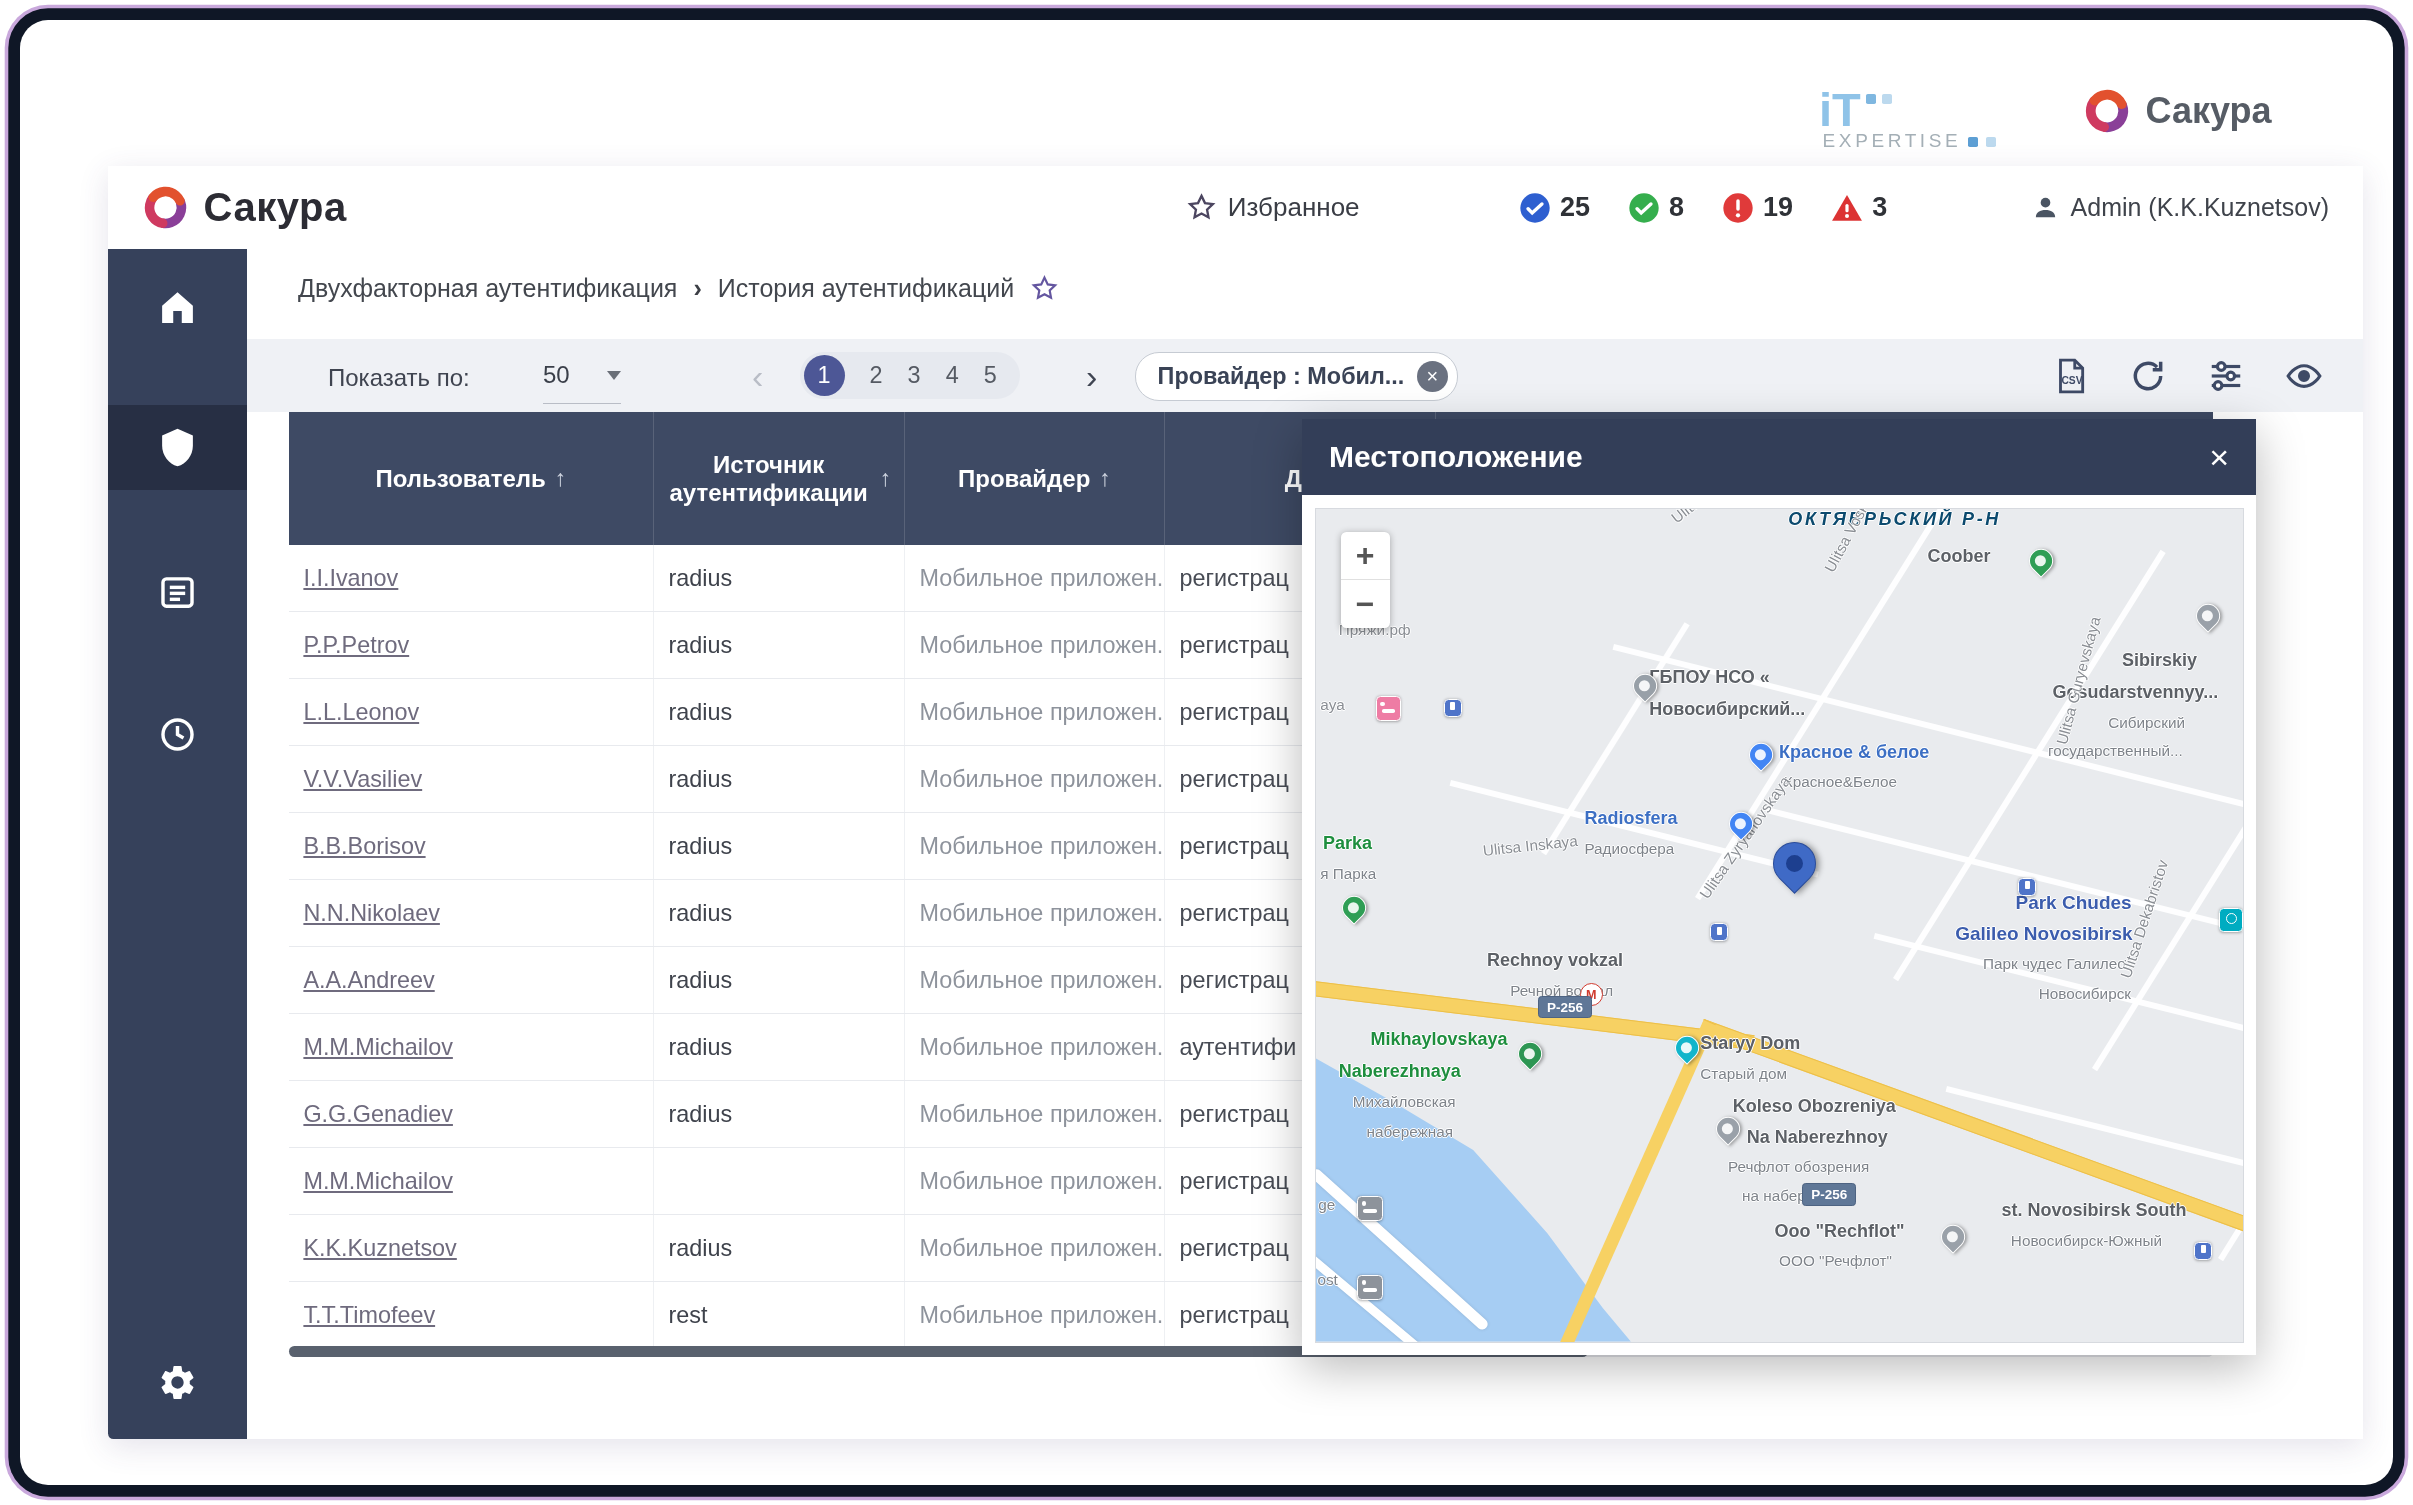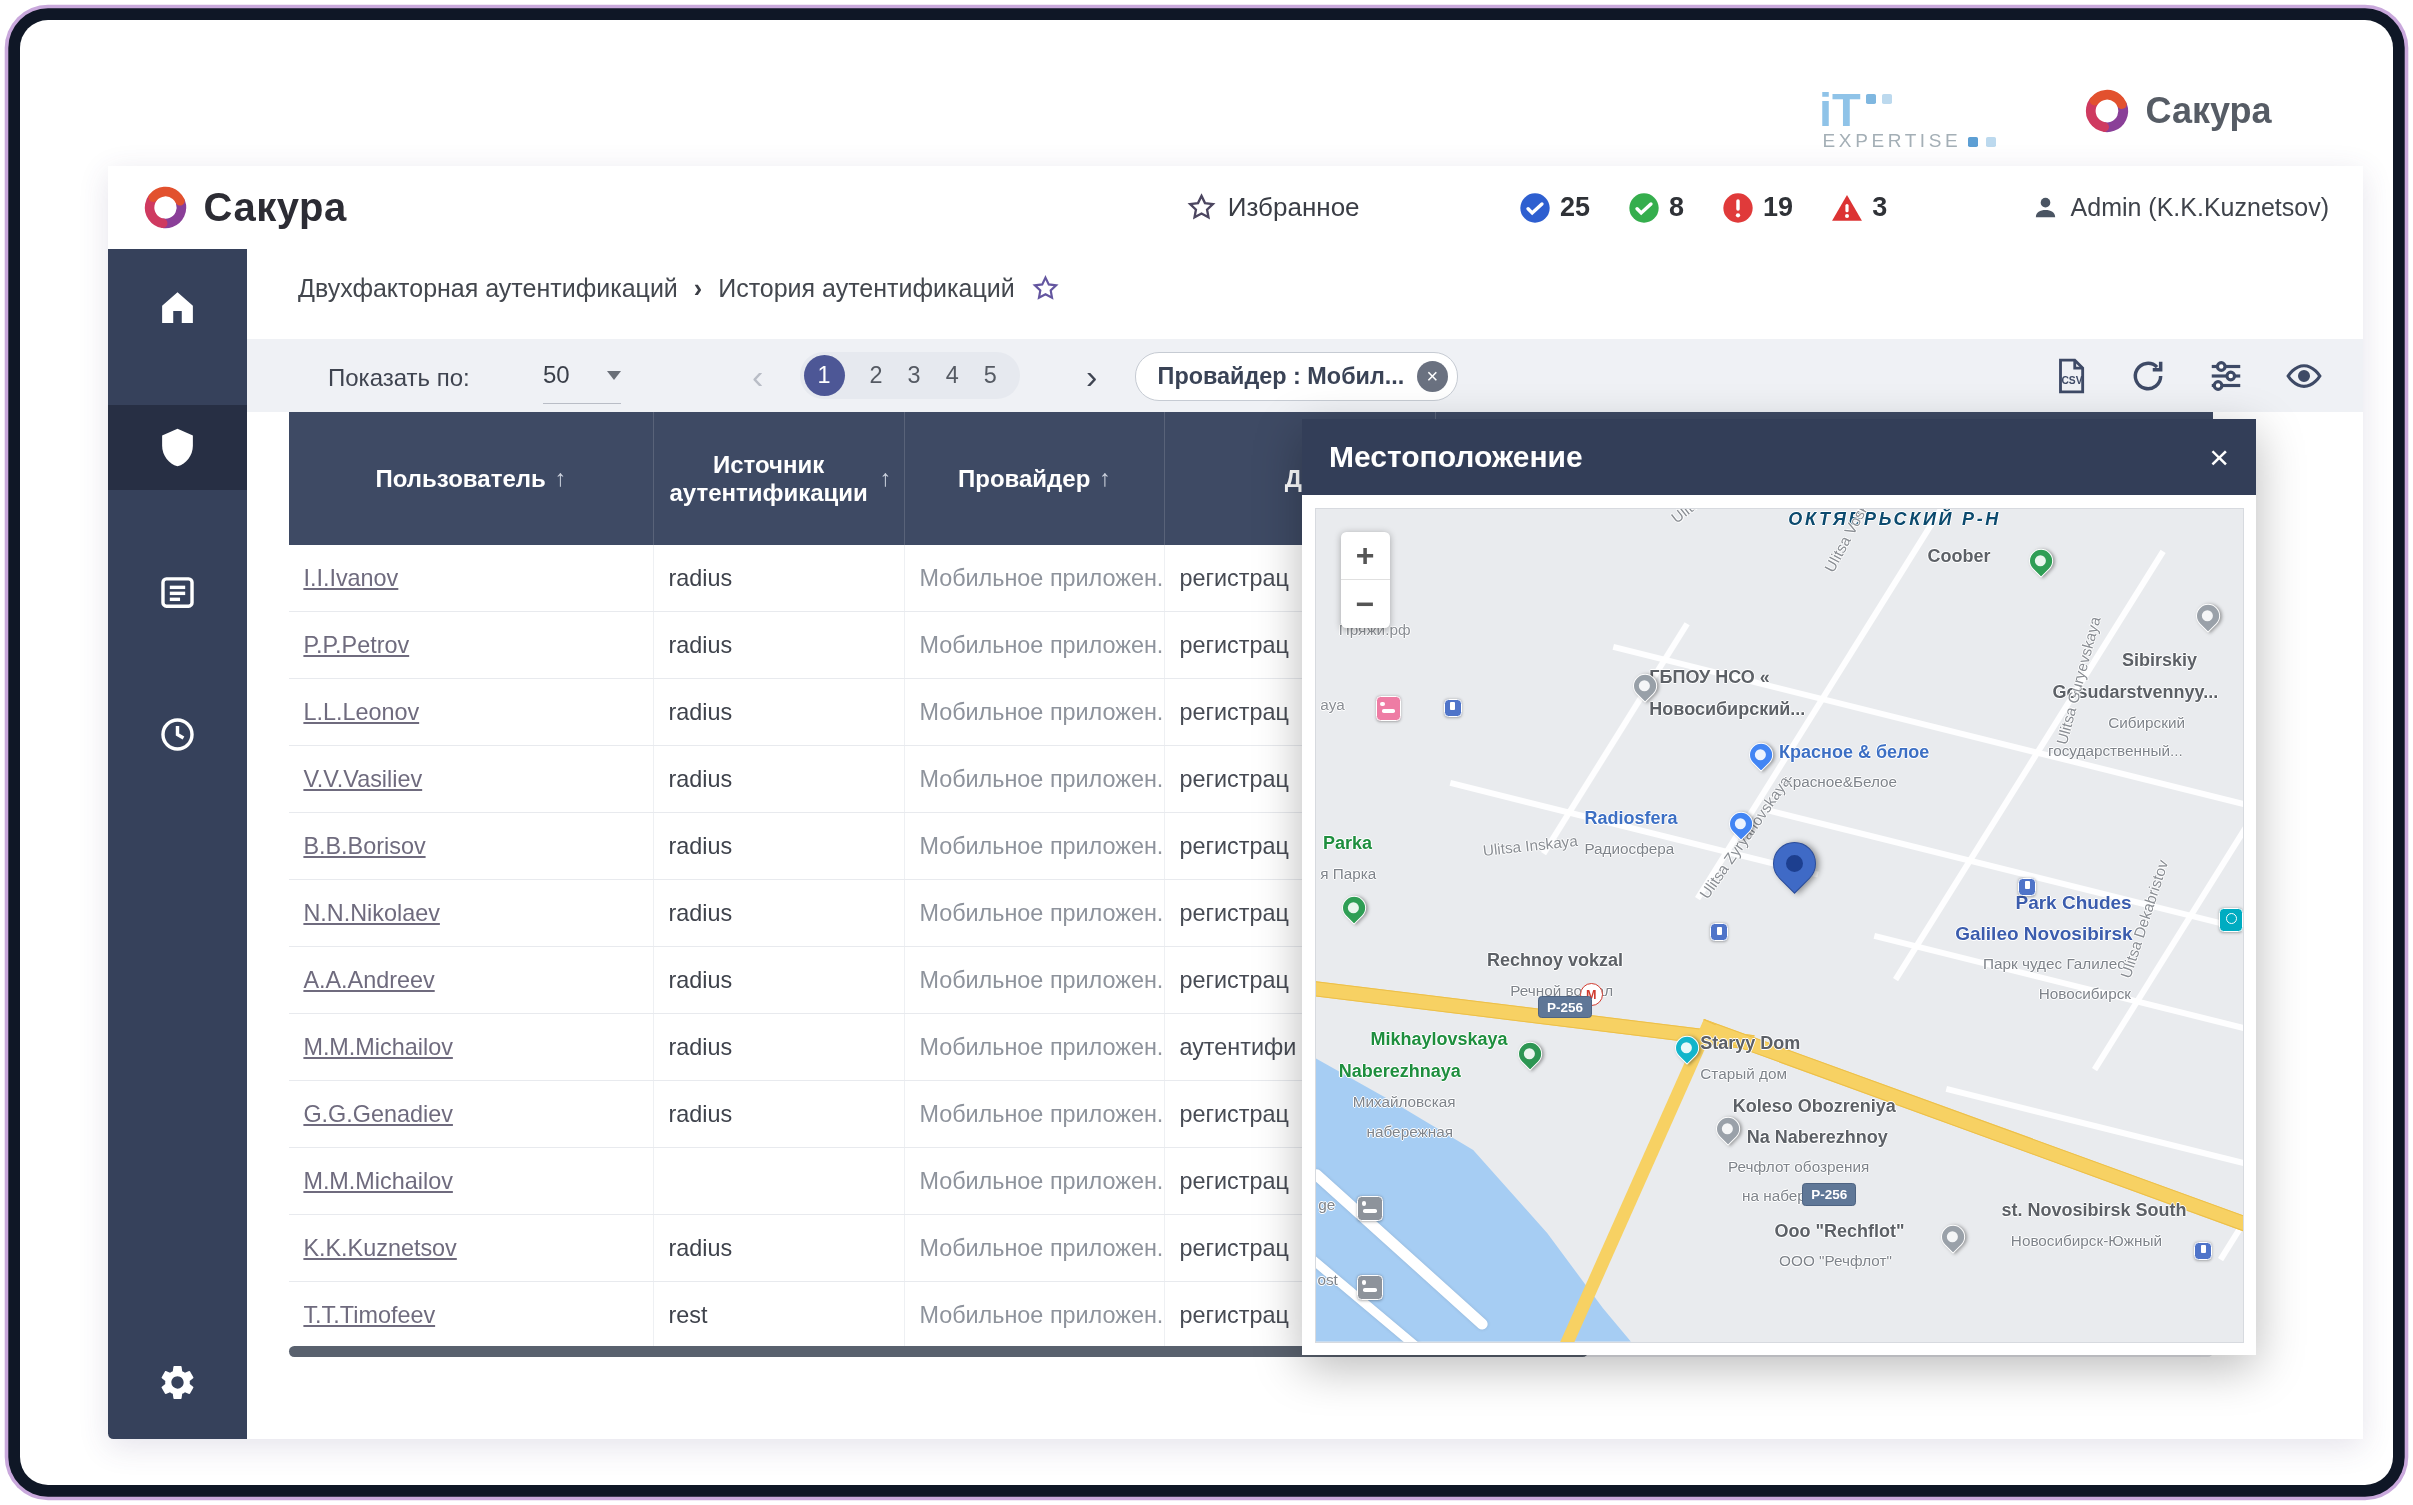--- a/index.html
+++ b/index.html
@@ -241,21 +241,21 @@
       <div class="sb-item" style="top:1091px">
         <svg viewBox="0 0 24 24" fill="#fff">
           <path d="M19.14 12.94c.04-.3.06-.61.06-.94 0-.32-.02-.64-.07-.94l2.03-1.58a.49.49 0 0 0 .12-.61l-1.92-3.32a.488.488 0 0 0-.59-.22l-2.39.96c-.5-.38-1.03-.7-1.62-.94l-.36-2.54a.484.484 0 0 0-.48-.41h-3.84c-.24 0-.43.17-.47.41l-.36 2.54c-.59.24-1.13.57-1.62.94l-2.39-.96c-.22-.08-.47 0-.59.22L2.74 8.87c-.12.21-.08.47.12.61l2.03 1.58c-.05.3-.09.63-.09.94s.02.64.07.94l-2.03 1.58a.49.49 0 0 0-.12.61l1.92 3.32c.12.22.37.29.59.22l2.39-.96c.5.38 1.03.7 1.62.94l.36 2.54c.05.24.24.41.48.41h3.84c.24 0 .44-.17.47-.41l.36-2.54c.59-.24 1.13-.56 1.62-.94l2.39.96c.22.08.47 0 .59-.22l1.92-3.32a.49.49 0 0 0-.12-.61l-2.01-1.58zM12 15.6A3.61 3.61 0 0 1 8.4 12c0-1.98 1.62-3.6 3.6-3.6s3.6 1.62 3.6 3.6-1.62 3.6-3.6 3.6z"></path>
         </svg>
       </div>
     </div>
 
     <div class="content">
 
       <div class="breadcrumb">
-        <span class="crumb">Двухфакторная аутентификаций</span>
+        <span class="crumb">Двухфакторная аутентификация</span>
         <span class="crumb-sep">›</span>
         <span class="crumb">История аутентификаций</span>
         <span class="bc-star">
           <svg width="29" height="29" viewBox="0 0 24 24" fill="none" stroke="currentColor" stroke-width="1.8">
             <path d="M12 3l2.7 5.6 6.1.8-4.5 4.2 1.1 6L12 16.7 6.6 19.6l1.1-6L3.2 9.4l6.1-.8z"></path>
           </svg>
         </span>
       </div>
 
       <div class="toolband"></div>

